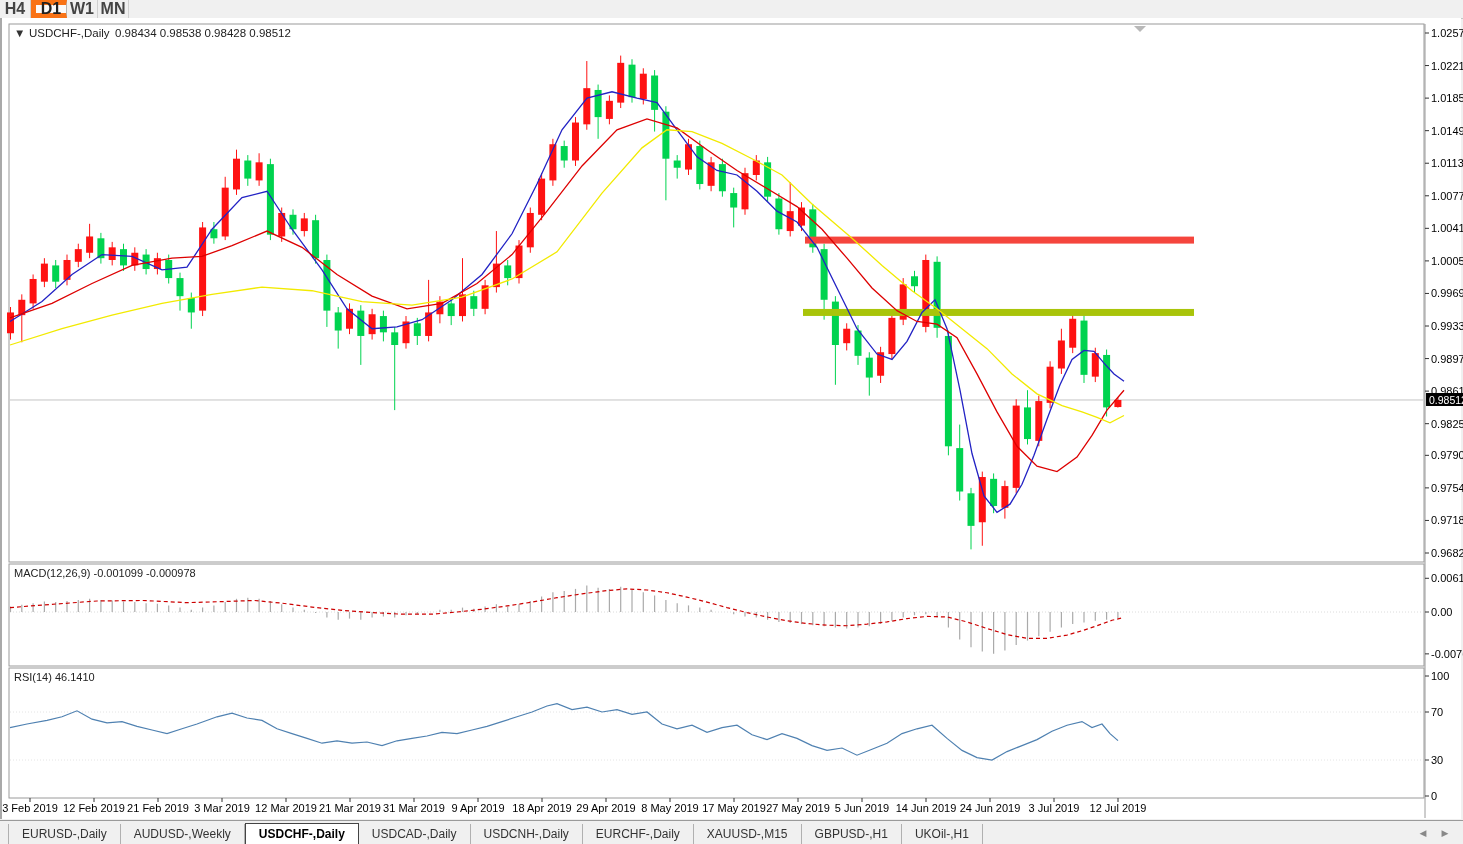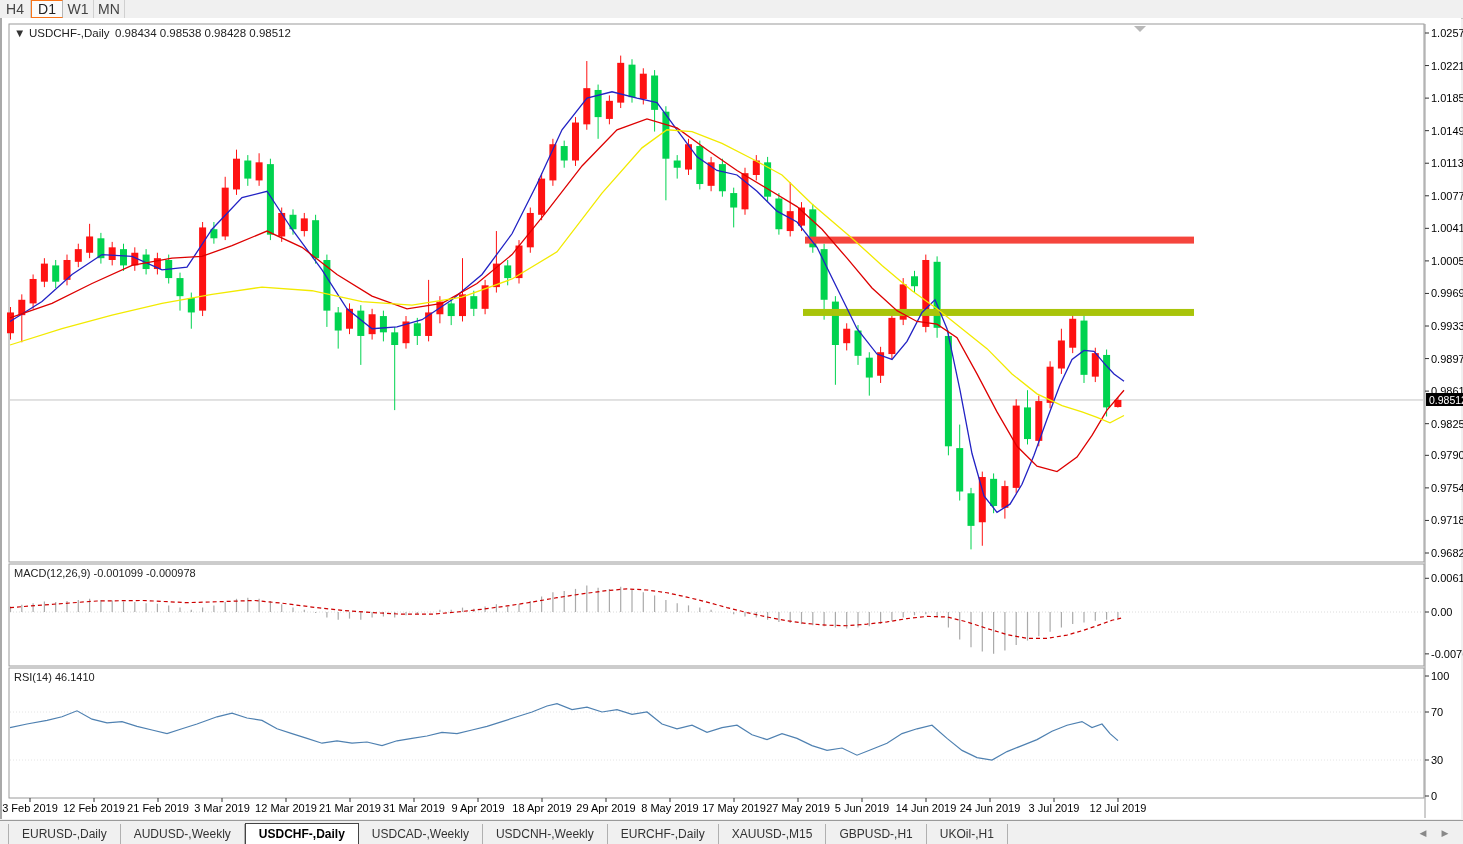--- a/index.html
+++ b/index.html
@@ -1,21 +1,21 @@
 <!DOCTYPE html>
 <html><head>
 <meta charset="utf-8">
 <style>
   html,body{margin:0;padding:0;background:#f0f0f0;width:1463px;height:844px;overflow:hidden;
     font-family:"Liberation Sans",sans-serif;-webkit-font-smoothing:none;}
   .toolbar{position:absolute;left:0;top:0;width:1463px;height:18px;background:#f0f0f0;
     border-bottom:1px solid #c8c8c8;display:flex;align-items:stretch;}
-  .tf-btn{width:30px;font-size:14px;color:#444;display:flex;align-items:center;justify-content:center;
-    border-right:1px solid #d0d0d0;cursor:default;background:#f0f0f0;}
-  .tf-btn.active{background:#fbfbfb;border:1px solid #f97316;border-right:1px solid #b5b5b5;color:#222;}
+  .tf-btn{width:30px;font-size:16px;color:#444;display:flex;align-items:center;justify-content:center;
+    border-right:1px solid #d0d0d0;cursor:default;background:#f0f0f0;font-weight:bold;}
+  .tf-btn.active{background:#fbfbfb;border:5px solid #f97316;border-right:1px solid #b5b5b5;color:#222;}
   .chart-window{position:absolute;left:0;top:18px;width:1461px;height:801px;background:#ffffff;
     border-left:2px solid #a9a9a9;border-right:0;box-sizing:border-box;}
   #chart-svg{position:absolute;left:0;top:0;}
   .tabbar{position:absolute;left:0;top:820px;width:1463px;height:24px;background:#f0f0f0;
     border-top:1px solid #9a9a9a;display:flex;align-items:center;font-size:12px;color:#333;}
   .tab{padding:2px 13px;margin-top:1px;white-space:nowrap;border-right:1px solid #b0b0b0;cursor:default;height:16px;line-height:16px;}
   .tab.first{border-left:1px solid #b0b0b0;margin-left:8px;}
   .tab.active{background:#ffffff;border:1px solid #444;font-weight:bold;color:#000;}
   .tab-scroll{margin-left:auto;display:flex;gap:6px;padding-right:10px;}
   .scroll-btn{width:16px;height:14px;font-size:9px;color:#888;display:flex;align-items:center;justify-content:center;cursor:default;}
@@ -451,22 +451,22 @@
         <line x1="1116" y1="798" x2="1116" y2="802" stroke="#333"></line>
         <text x="1116" y="812" font-size="11" fill="#000000" text-anchor="middle">12 Jul 2019</text>
       </g>
     </svg>
 </div>
 
 <div class="tabbar">
   <div class="tab first">EURUSD-,Daily</div>
   <div class="tab">AUDUSD-,Weekly</div>
   <div class="tab active">USDCHF-,Daily</div>
-  <div class="tab">USDCAD-,Weekly</div>
-  <div class="tab">USDCNH-,Weekly</div>
+  <div class="tab">USDCAD-,Daily</div>
+  <div class="tab">USDCNH-,Daily</div>
   <div class="tab">EURCHF-,Daily</div>
   <div class="tab">XAUUSD-,M15</div>
   <div class="tab">GBPUSD-,H1</div>
   <div class="tab">UKOil-,H1</div>
   <div class="tab-scroll">
     <div class="scroll-btn">◀</div>
     <div class="scroll-btn">▶</div>
   </div>
 </div>
 

